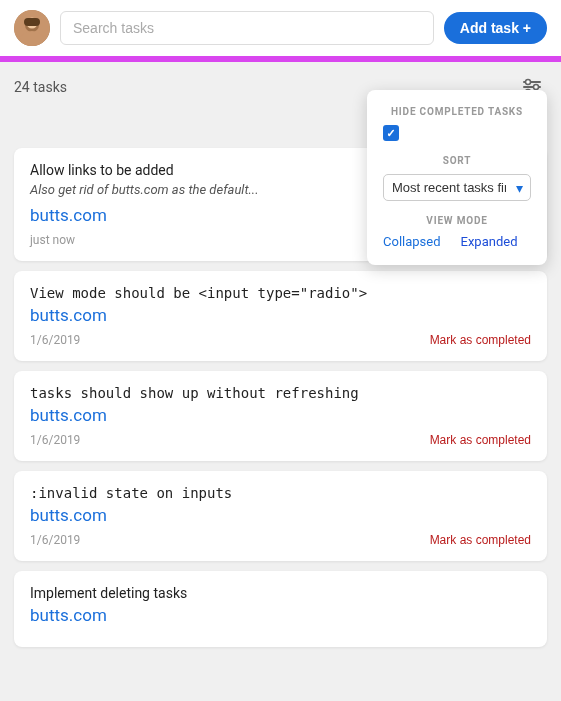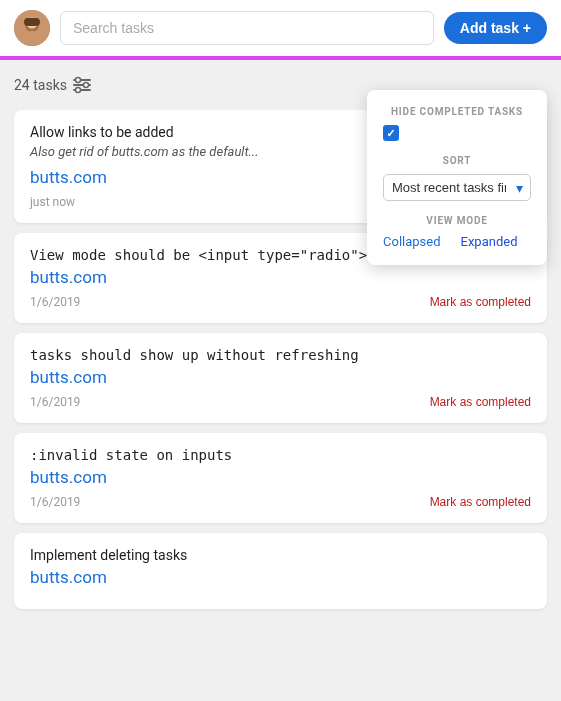--- a/index.html
+++ b/index.html
@@ -11,21 +11,21 @@
       position: relative;
     }
 
     
     .header {
       display: flex;
       align-items: center;
       padding: 10px 14px;
       background: #fff;
       gap: 10px;
-      border-bottom: 4px solid #d946ef;
+      border-bottom: 6px solid #d946ef;
     }
     .avatar {
       width: 36px;
       height: 36px;
       border-radius: 50%;
       background: #c8a882;
       overflow: hidden;
       flex-shrink: 0;
     }
     .avatar-img {
@@ -57,21 +57,21 @@
       font-size: 14px;
       font-weight: 600;
       cursor: pointer;
       white-space: nowrap;
     }
 
     
     .task-count-bar {
       display: flex;
       align-items: center;
-      justify-content: flex-start;
+      justify-content: space-between;
       padding: 10px 14px;
     }
     .task-count-text {
       font-size: 14px;
       color: #555;
     }
     .filter-icon-btn {
       background: none;
       border: none;
       cursor: pointer;
@@ -80,20 +80,21 @@
       display: flex;
       align-items: center;
     }
 
     
     .task-list {
       padding: 0 14px;
       display: flex;
       flex-direction: column;
       gap: 10px;
+      margin-top: 36px;
     }
     .task-card {
       background: #fff;
       border-radius: 8px;
       padding: 14px 16px;
       box-shadow: 0 1px 3px rgba(0,0,0,0.08);
     }
     .task-title {
       font-size: 14px;
       color: #222;

